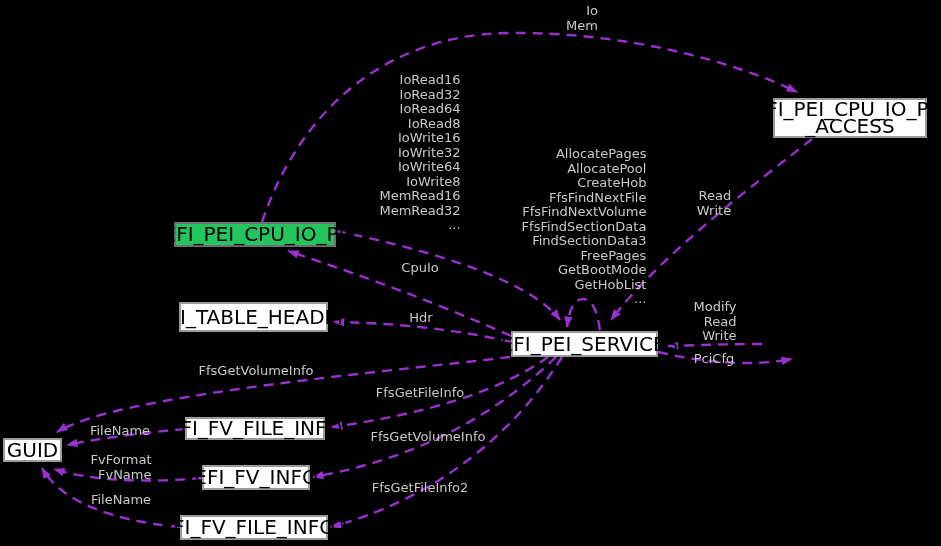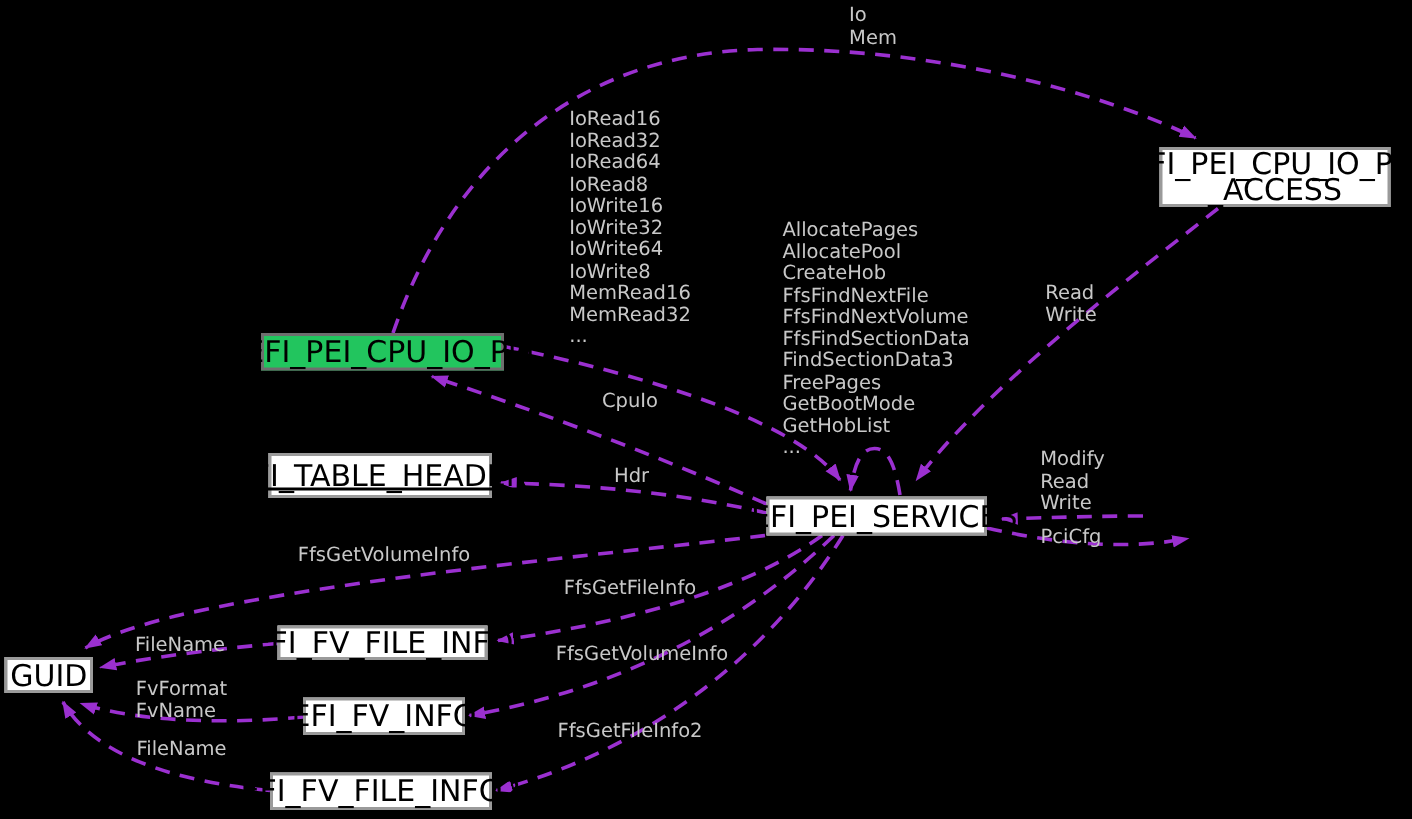--- a/index.html
+++ b/index.html
@@ -10,26 +10,26 @@
   svg.edges{position:absolute;left:0;top:0;width:941px;height:546px;}
   svg.edges path.edge{fill:none;stroke:#9b30d0;stroke-width:2.4;stroke-dasharray:10 7;}
   .node{
     position:absolute;box-sizing:border-box;background:#ffffff;border:2px solid #9a9a9a;
     color:#000;font-size:20px;line-height:17px;display:flex;align-items:center;justify-content:center;
     text-align:center;white-space:pre-line;cursor:pointer;
   }
   .node.hl{background:#22c55e;border-color:#6e6e6e;}
   .elabel{
     position:absolute;color:#c8c8c8;font-size:13px;line-height:14.5px;
-    text-align:left;white-space:pre-line;transform:translateX(-50%);
+    text-align:right;white-space:pre-line;transform:translateX(-50%);
   }
   
   #n-access{left:773px;top:98px;width:154px;height:40px;}
   #n-cpuio{left:174px;top:222px;width:162px;height:25px;}
-  #n-tablehdr{left:179px;top:302px;width:149px;height:30px;text-decoration:underline;}
+  #n-tablehdr{left:179px;top:302px;width:149px;height:30px;}
   #n-services{left:511px;top:331px;width:147px;height:26px;}
   #n-pcicfg2{left:762px;top:331px;width:173px;height:26px;}
   #n-guid{left:3px;top:438px;width:59px;height:24px;}
   #n-fvfileinfo{left:185px;top:417px;width:140px;height:23px;}
   #n-fvinfo{left:202px;top:465px;width:108px;height:25px;}
   #n-fvfileinfo2{left:180px;top:515px;width:148px;height:25px;}
   
   #l-iomem{left:582px;top:4px;}
   #l-iolist{left:420px;top:73px;}
   #l-cpuio{left:420px;top:261px;}

